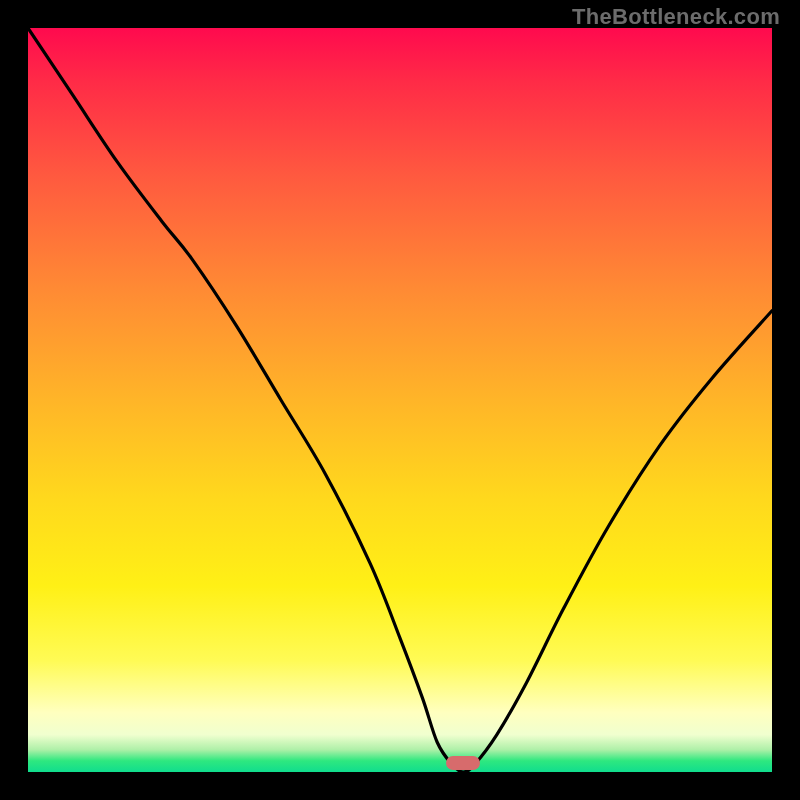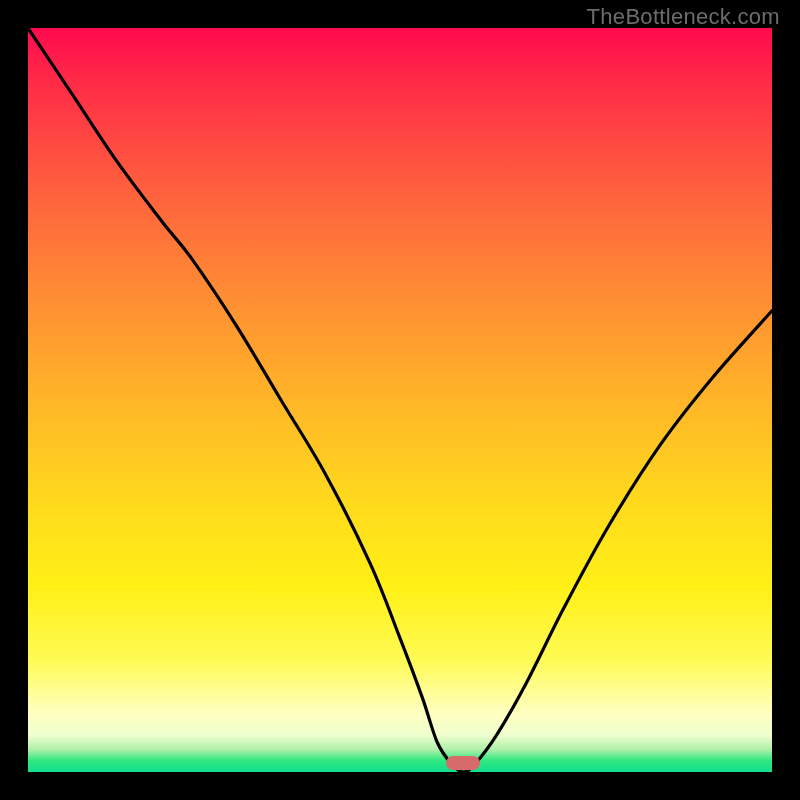--- a/index.html
+++ b/index.html
@@ -48,21 +48,21 @@
       #10dd8e 100%
     );
   }
   .watermark {
     position: absolute;
     top: 4px;
     right: 20px;
     color: #6c6c6c;
     font-size: 22px;
     letter-spacing: 0.3px;
-    font-weight: 400;
+    font-weight: 700;
     user-select: none;
   }
   svg.curve {
     position: absolute;
     inset: 0;
   }
   .marker {
     position: absolute;
     width: 34px;
     height: 14px;

